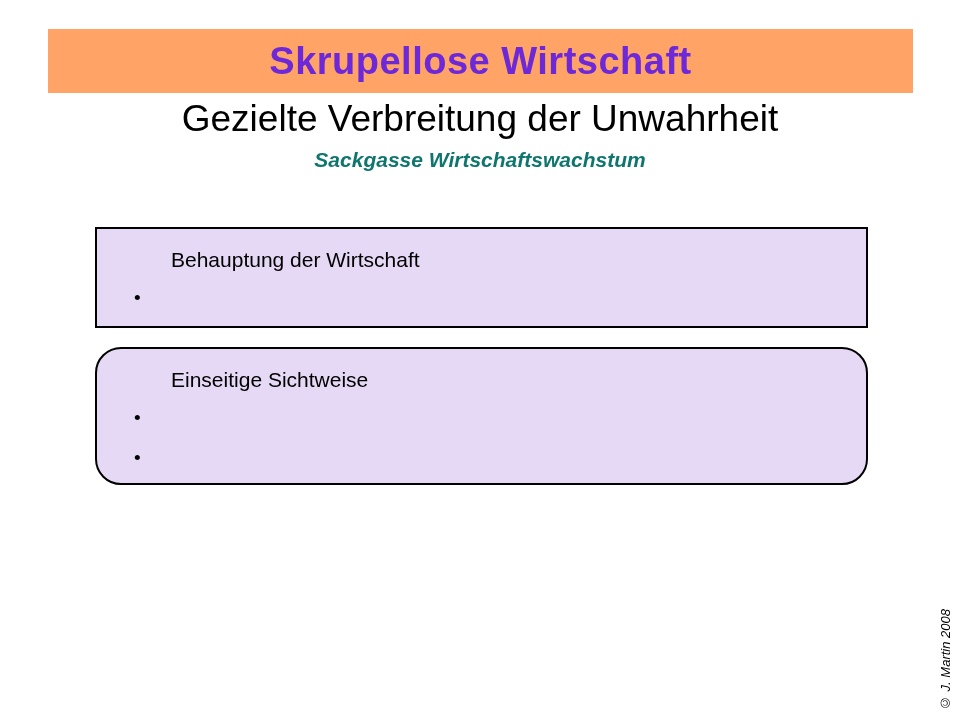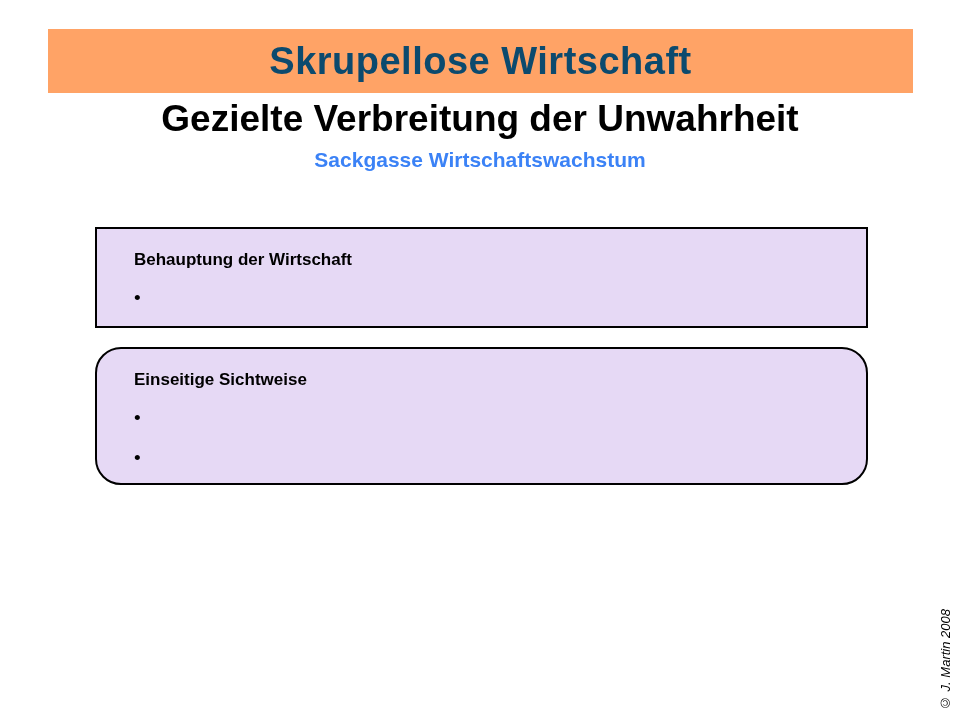--- a/index.html
+++ b/index.html
@@ -7,53 +7,53 @@
     position:relative;width:960px;height:720px;background:#ffffff;
     font-family:"Liberation Sans",sans-serif;overflow:hidden;
   }
   .banner{
     position:absolute;left:48px;top:29px;width:865px;height:64px;
     display:flex;align-items:center;justify-content:center;
   }
   .banner-title{font-size:38px;font-weight:bold;letter-spacing:0.5px;}
   .main-title{
     position:absolute;left:0;top:98px;width:100%;margin:0;text-align:center;
-    font-size:37px;font-weight:bold;color:#000000;
+    font-size:37px;font-weight:normal;color:#000000;
   }
   .subtitle{
     position:absolute;left:0;top:148px;width:100%;margin:0;text-align:center;
-    font-size:21px;font-weight:bold;color:#3b82f6;
+    font-size:21px;font-weight:bold;color:#0f766e;font-style:italic;
   }
   .box{
     position:absolute;left:95px;width:773px;border:2px solid #000000;
     box-sizing:border-box;padding:18px 20px 0 37px;color:#000000;
   }
   .box-claim{top:227px;height:101px;}
   .box-view{top:347px;height:138px;border-radius:26px;}
-  .box-heading{font-size:17px;font-weight:bold;line-height:25px;}
+  .box-heading{font-size:21px;font-weight:normal;line-height:25px;margin-left:37px;}
   .bullet-row{display:flex;margin-top:14px;line-height:23px;}
   .bullet-row + .bullet-row{margin-top:17px;}
   .bullet-dot{width:37px;flex:none;font-size:19px;font-style:normal;}
   .bullet-text{font-size:19px;font-style:italic;}
   .copyright{
     position:absolute;left:936px;top:603px;width:18px;height:112px;
     display:flex;align-items:center;justify-content:center;
   }
   .copyright span{
     writing-mode:vertical-rl;transform:rotate(180deg);
     font-size:13px;font-style:italic;color:#000000;white-space:nowrap;
   }
 </style>
 </head>
 <body>
 
 <div class="slide">
 
   <div class="banner" style="background-color: rgb(255, 163, 102);">
-    <span class="banner-title" style="color: #0c4a6e;">Skrupellose Wirtschaft</span>
+    <span class="banner-title" style="color: #6d28d9;">Skrupellose Wirtschaft</span>
   </div>
 
   <h1 class="main-title">Gezielte Verbreitung der Unwahrheit</h1>
 
   <h2 class="subtitle">Sackgasse Wirtschaftswachstum</h2>
 
   <div class="box box-claim" style="background-color: rgb(230, 217, 245);">
     <div class="box-heading">Behauptung der Wirtschaft</div>
     <div class="bullet-row">
       <span class="bullet-dot">•</span>

